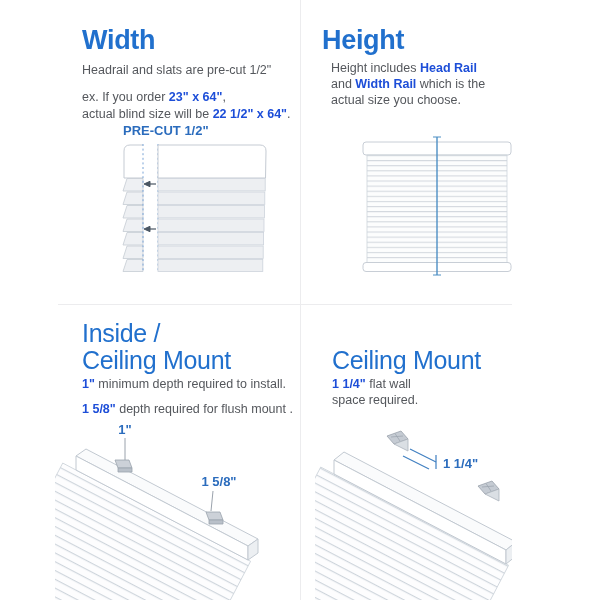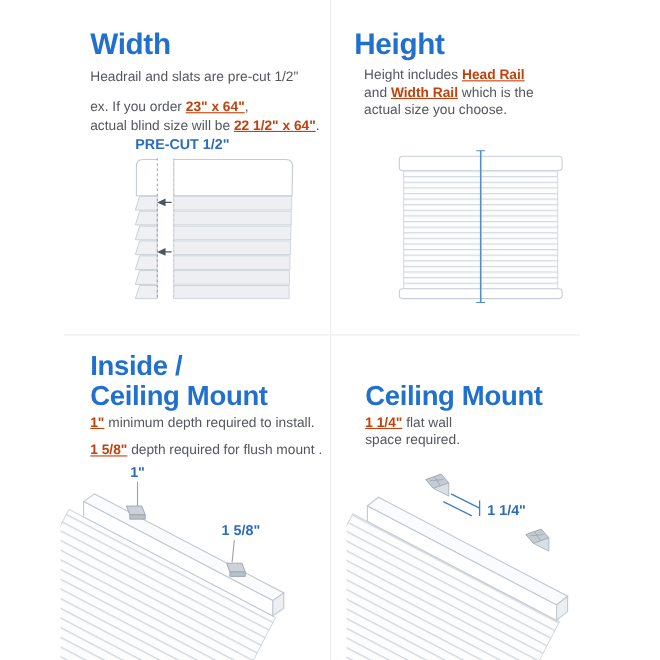--- a/index.html
+++ b/index.html
@@ -1,24 +1,24 @@
 <!DOCTYPE html>
 <html><head>
 <meta charset="utf-8">
 <style>
   html,body{margin:0;padding:0;background:#fff;}
   .page{position:relative;width:512px;height:600px;background:#ffffff;overflow:hidden;
-        font-family:"Liberation Sans",sans-serif;color:#54575c;padding-left:15px;}
+        font-family:"Liberation Sans",sans-serif;color:#54575c;}
   .abs{position:absolute;}
   .divider-v{left:300px;top:0;width:1px;height:600px;background:#ececee;}
   .divider-h{left:58px;top:304px;width:482px;height:1px;background:#ececee;}
   h2.title{margin:0;font-size:27px;font-weight:700;color:#2170cd;letter-spacing:-0.3px;line-height:28px;}
-  h2.title2{margin:0;font-size:25px;font-weight:700;color:#2170cd;letter-spacing:-0.3px;line-height:27px;}
+  h2.title2{margin:0;font-size:25px;font-weight:400;color:#2170cd;letter-spacing:-0.3px;line-height:27px;}
   .body-text{font-size:12.5px;line-height:16px;color:#54575c;}
-  .body-text b{font-weight:700;color:#c2410c;text-decoration:underline;}
+  .body-text b{font-weight:700;color:#1d4ed8;}
   .diagram-label{font-size:13px;font-weight:700;color:#2b6cbd;}
   svg{display:block;}
   svg text{font-family:"Liberation Sans",sans-serif;font-weight:700;fill:#2b6cbd;font-size:13px;}
 </style>
 </head>
 <body>
 
 <div class="page">
 
   <div class="abs divider-v"></div>

